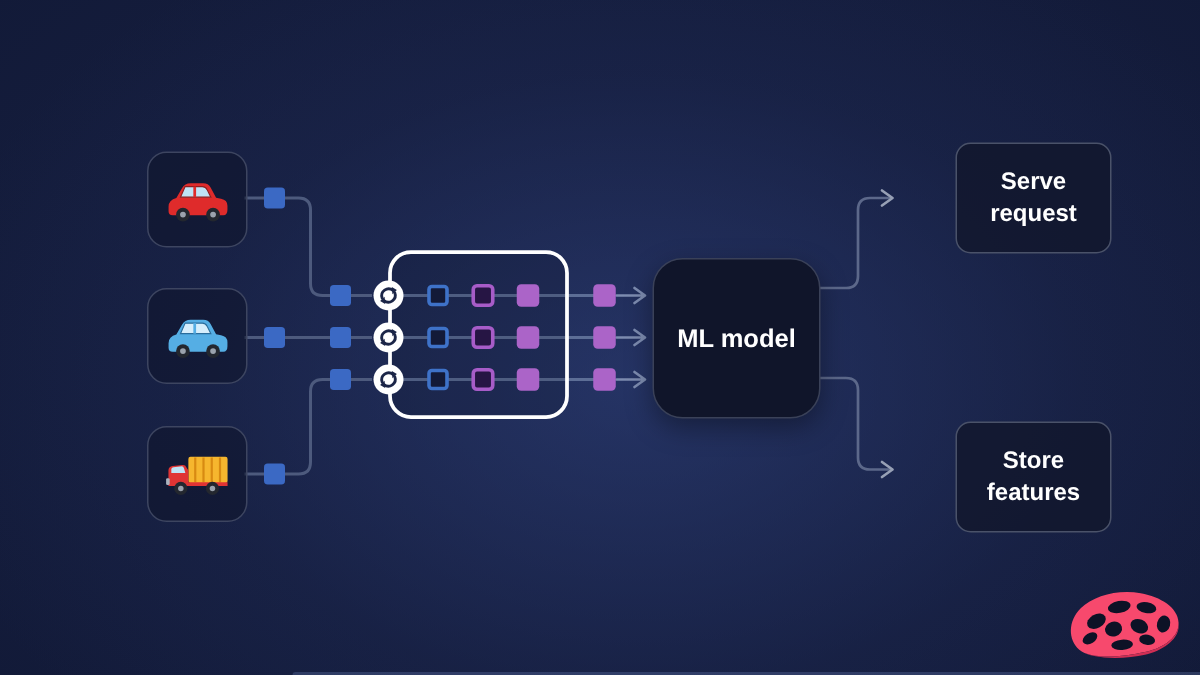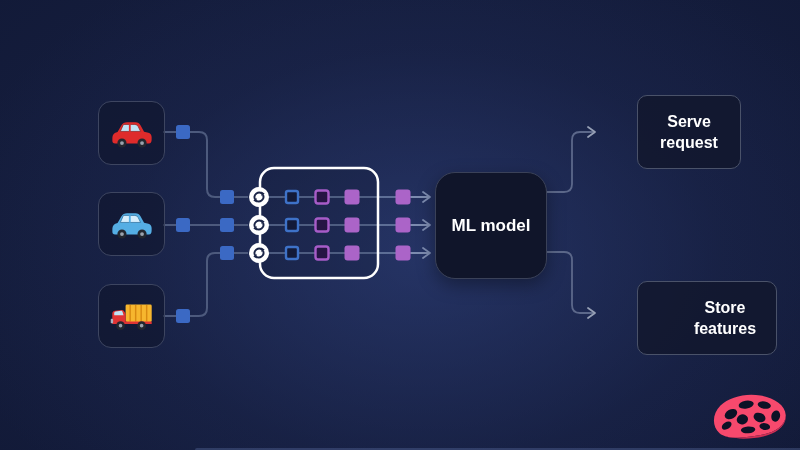--- a/index.html
+++ b/index.html
@@ -31,21 +31,21 @@
     background:#10152a;border:1.5px solid #3a4158;
     font-size:17px;font-weight:600;
     box-shadow:0 6px 18px rgba(0,0,0,0.35);
   }
   .out-box{
     left:601px;width:102px;height:72px;border-radius:10px;
     background:rgba(17,23,44,0.8);border:1.3px solid #4a5269;
     font-size:16px;font-weight:600;line-height:21px;margin-left:36px;
   }
   .out-serve{top:95px;}
-  .out-store{top:281px;padding-left:36px;}
+  .out-store{top:281px;}
   .out-box .lbl{width:80px;}
   .svg-layer{left:0;top:0;}
   .bottom-strip{
     left:195px;right:0;bottom:0;height:2px;
     background:rgba(125,148,208,0.25);border-radius:2px 0 0 0;
   }
   .logo{left:710px;top:392px;width:80px;height:50px;}
 </style>
 </head>
 <body>

